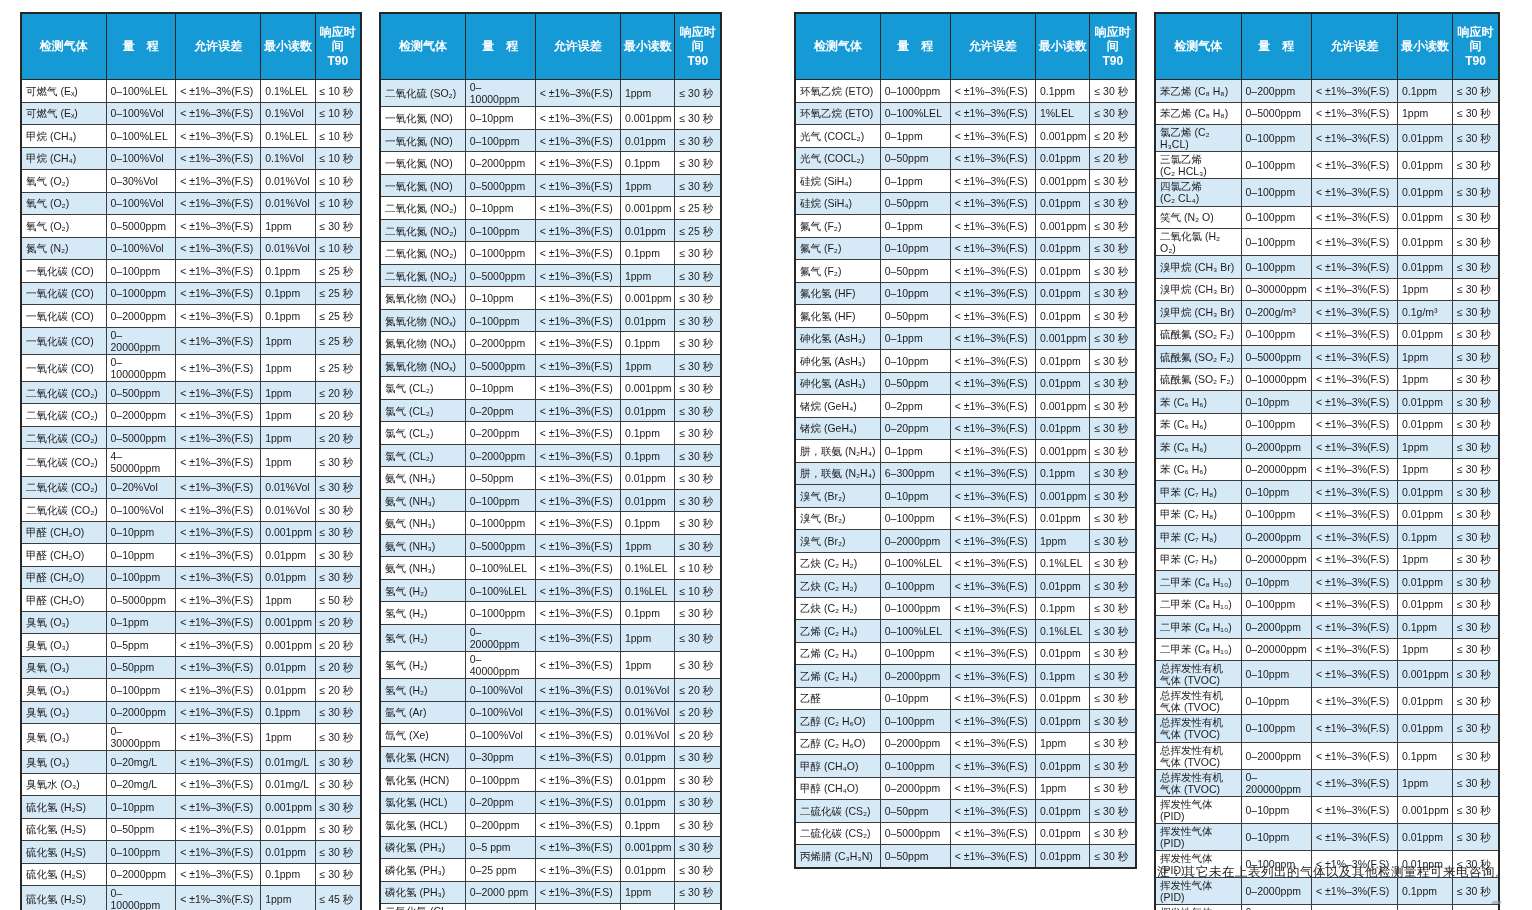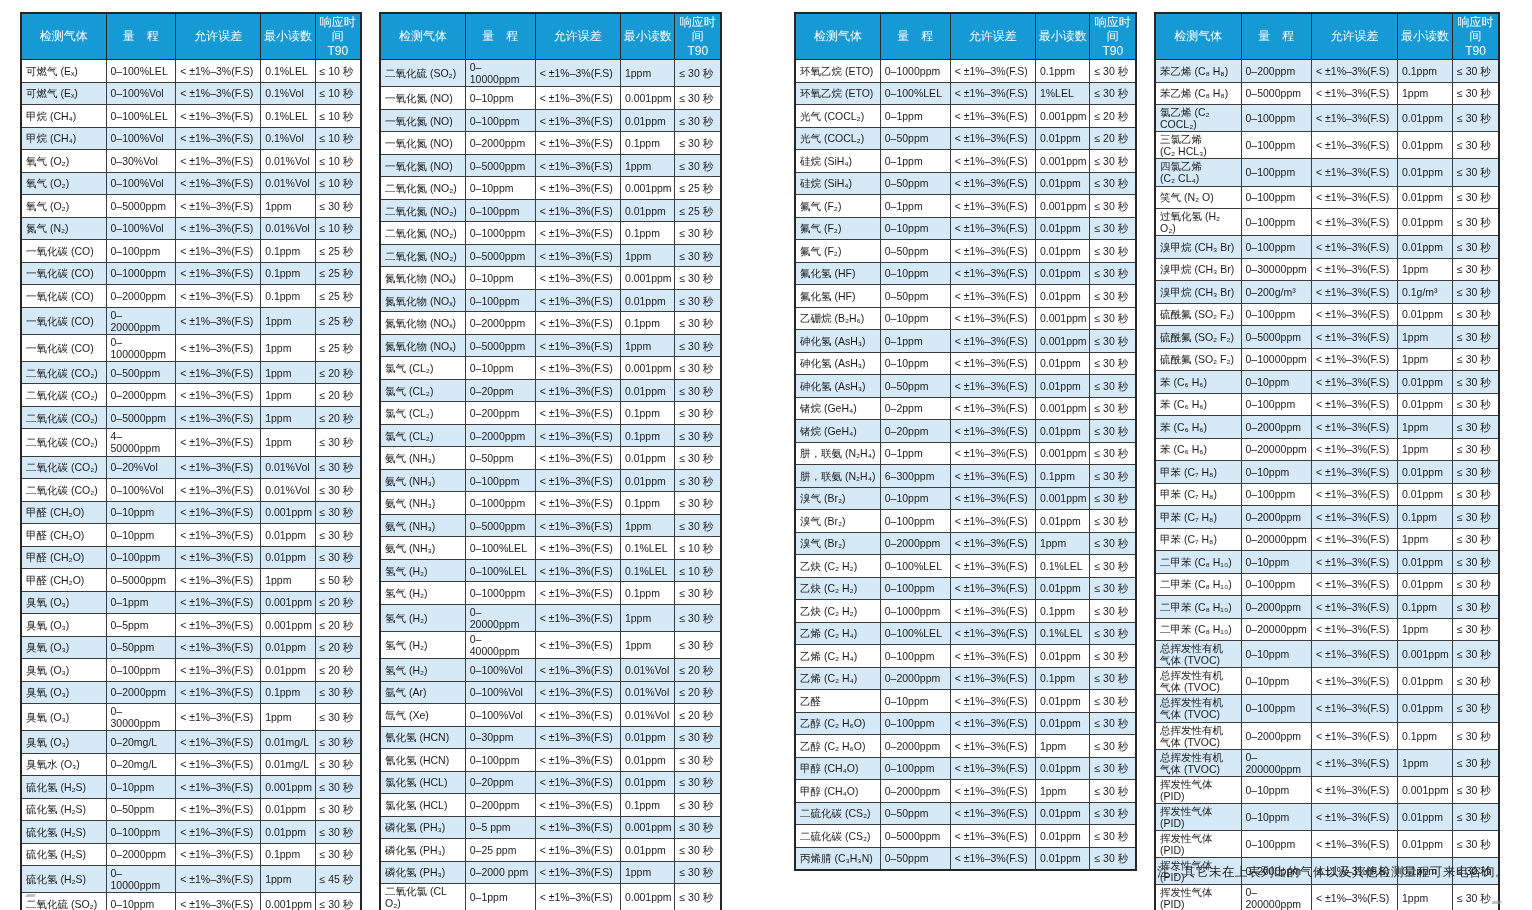--- a/index.html
+++ b/index.html
@@ -9,23 +9,23 @@
   }
   table.gas-table {
     position:absolute; top:12px; border-collapse:collapse; table-layout:fixed;
     border:2px solid #262626; background:#ffffff;
   }
   #table-0 { left:20px;  width:342px; }
   #table-1 { left:379px; width:343px; }
   #table-2 { left:794px; width:343px; }
   #table-3 { left:1154px; width:346px; }
   table.gas-table th {
-    background:#169ad6; color:#ffffff; font-weight:normal; font-size:12px;
+    background:#169ad6; color:#ffffff; font-weight:bold; font-size:12px;
     height:36px; text-align:center; vertical-align:middle;
-    border:1px solid #262626; padding:1px 2px; line-height:1.2; white-space:pre-line;
+    border:1px solid #262626; padding:11px 2px; line-height:1.2; white-space:pre-line;
   }
   table.gas-table td {
     border:1px solid #3c3c3c; font-size:10.5px; color:#1b1b1b;
     padding:1px 4px; height:19.5px; line-height:1.15; vertical-align:middle;
     white-space:pre-line; overflow:hidden; text-align:left; background:#ffffff;
   }
   table.gas-table tr.shaded td { background:#d6e9f7; }
   .note {
     position:absolute; left:1157px; top:864px; font-size:12.5px; color:#222222;
     letter-spacing:0.5px;
@@ -688,27 +688,20 @@
           <td>0.01ppm</td>
           <td>≤ 30 秒</td>
         </tr>
         <tr>
           <td>氟化氢 (HF)</td>
           <td>0–50ppm</td>
           <td>&lt; ±1%–3%(F.S)</td>
           <td>0.01ppm</td>
           <td>≤ 30 秒</td>
         </tr>
-        <tr>
-          <td>乙硼烷 (B₂H₆)</td>
-          <td>0–10ppm</td>
-          <td>&lt; ±1%–3%(F.S)</td>
-          <td>0.001ppm</td>
-          <td>≤ 30 秒</td>
-        </tr>
         <tr class="shaded">
           <td>砷化氢 (AsH₃)</td>
           <td>0–1ppm</td>
           <td>&lt; ±1%–3%(F.S)</td>
           <td>0.001ppm</td>
           <td>≤ 30 秒</td>
         </tr>
         <tr>
           <td>砷化氢 (AsH₃)</td>
           <td>0–10ppm</td>
@@ -899,21 +892,21 @@
           <td>≤ 30 秒</td>
         </tr>
         <tr>
           <td>苯乙烯 (C₈ H₈)</td>
           <td>0–5000ppm</td>
           <td>&lt; ±1%–3%(F.S)</td>
           <td>1ppm</td>
           <td>≤ 30 秒</td>
         </tr>
         <tr class="shaded">
-          <td>氯乙烯 (C₂ COCL₂)</td>
+          <td>氯乙烯 (C₂ H₃CL)</td>
           <td>0–100ppm</td>
           <td>&lt; ±1%–3%(F.S)</td>
           <td>0.01ppm</td>
           <td>≤ 30 秒</td>
         </tr>
         <tr>
           <td>三氯乙烯
 (C₂ HCL₃)</td>
           <td>0–100ppm</td>
           <td>&lt; ±1%–3%(F.S)</td>
@@ -929,21 +922,21 @@
           <td>≤ 30 秒</td>
         </tr>
         <tr>
           <td>笑气 (N₂ O)</td>
           <td>0–100ppm</td>
           <td>&lt; ±1%–3%(F.S)</td>
           <td>0.01ppm</td>
           <td>≤ 30 秒</td>
         </tr>
         <tr>
-          <td>过氧化氢 (H₂ O₂)</td>
+          <td>二氧化氯 (H₂ O₂)</td>
           <td>0–100ppm</td>
           <td>&lt; ±1%–3%(F.S)</td>
           <td>0.01ppm</td>
           <td>≤ 30 秒</td>
         </tr>
         <tr class="shaded">
           <td>溴甲烷 (CH₃ Br)</td>
           <td>0–100ppm</td>
           <td>&lt; ±1%–3%(F.S)</td>
           <td>0.01ppm</td>

